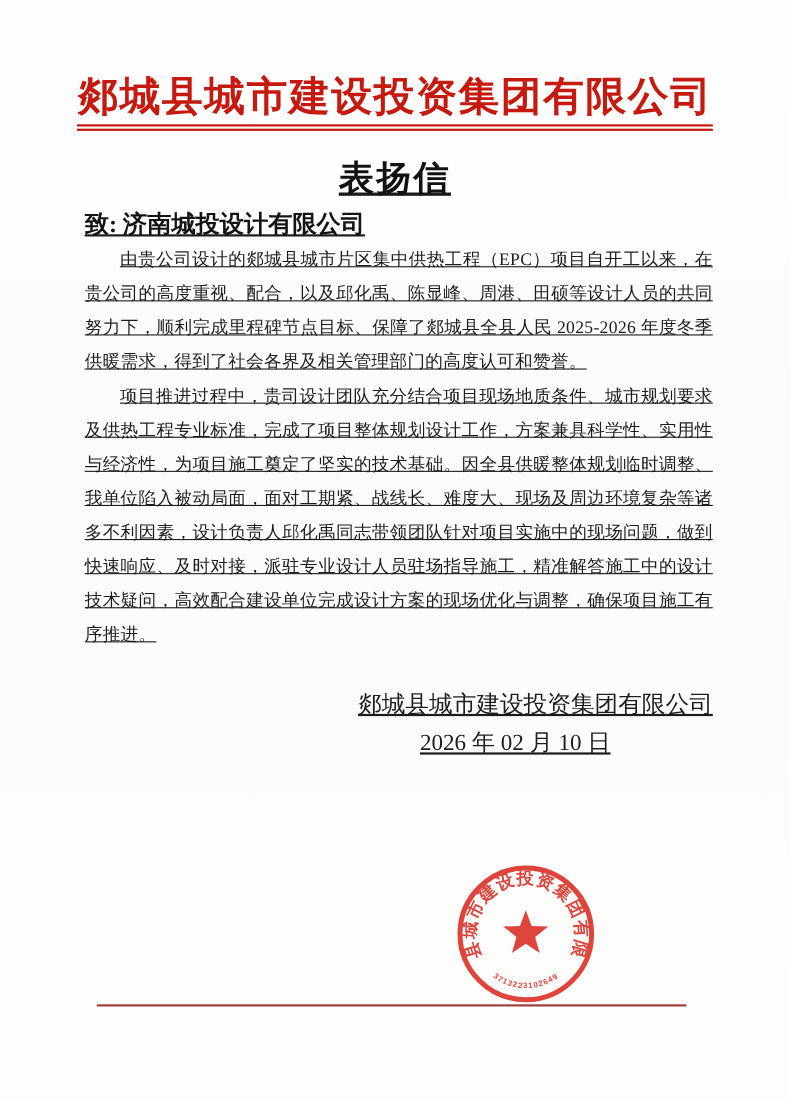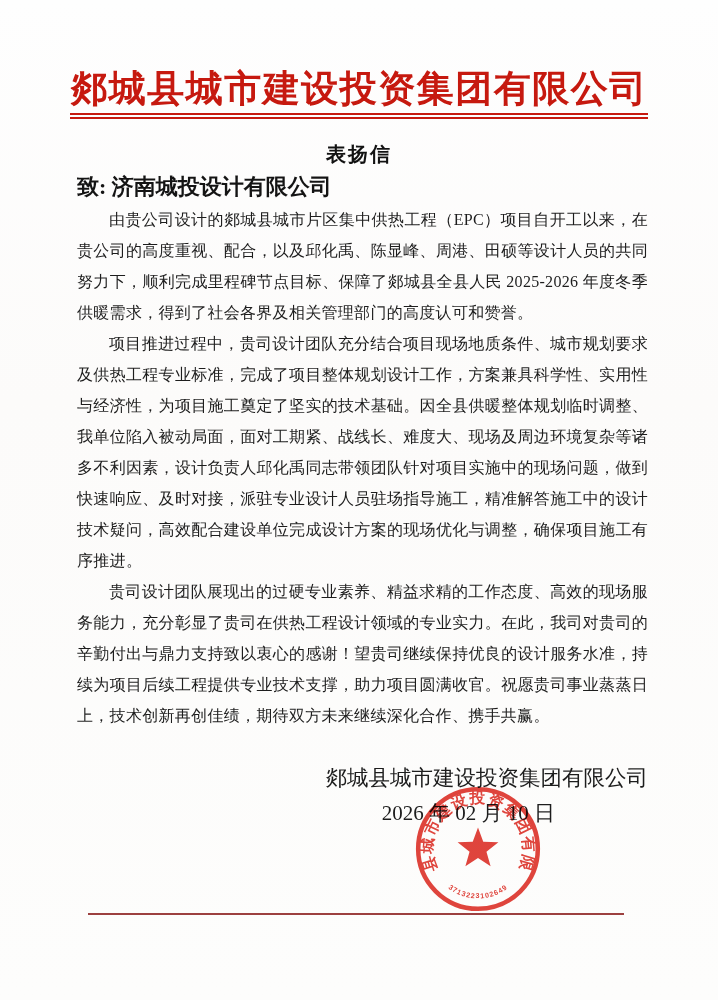--- a/index.html
+++ b/index.html
@@ -9,40 +9,41 @@
   }
   .page {
     position: relative;
     width: 718px;
     height: 1000px;
     margin: 0 auto;
     background: linear-gradient(180deg, #fefefe 0%, #fcfbfa 40%, #fdfdfc 100%);
     font-family: "Liberation Serif", "DejaVu Serif", serif;
     color: #1c1c1c;
     overflow: hidden;
+    text-decoration: underline;
   }
   .letterhead-wrap {
     text-align: center;
     padding-top: 68px;
     margin: 0;
   }
   .letterhead {
     display: inline-block;
     font-size: 37px;
     font-weight: bold;
     letter-spacing: 1.5px;
     color: #c6190f;
     border-bottom: 6px double #c6190f;
     padding-bottom: 2px;
     line-height: 1.15;
   }
   .letter-title {
     margin: 22px 0 4px 0;
     text-align: center;
-    font-size: 20px;
+    font-size: 32px;
     font-weight: bold;
     color: #121212;
     letter-spacing: 2px;
   }
   .content {
     padding: 0 70px 0 77px;
   }
   .recipient {
     font-size: 22px;
     font-weight: bold;
@@ -103,21 +104,20 @@
 
   <h1 class="letter-title">表扬信</h1>
 
   <div class="content">
     <div class="recipient">致: 济南城投设计有限公司</div>
 
     <p class="para">由贵公司设计的郯城县城市片区集中供热工程（EPC）项目自开工以来，在贵公司的高度重视、配合，以及邱化禹、陈显峰、周港、田硕等设计人员的共同努力下，顺利完成里程碑节点目标、保障了郯城县全县人民 2025-2026 年度冬季供暖需求，得到了社会各界及相关管理部门的高度认可和赞誉。</p>
 
     <p class="para">项目推进过程中，贵司设计团队充分结合项目现场地质条件、城市规划要求及供热工程专业标准，完成了项目整体规划设计工作，方案兼具科学性、实用性与经济性，为项目施工奠定了坚实的技术基础。因全县供暖整体规划临时调整、我单位陷入被动局面，面对工期紧、战线长、难度大、现场及周边环境复杂等诸多不利因素，设计负责人邱化禹同志带领团队针对项目实施中的现场问题，做到快速响应、及时对接，派驻专业设计人员驻场指导施工，精准解答施工中的设计技术疑问，高效配合建设单位完成设计方案的现场优化与调整，确保项目施工有序推进。</p>
 
-    <p class="para">贵司设计团队展现出的过硬专业素养、精益求精的工作态度、高效的现场服务能力，充分彰显了贵司在供热工程设计领域的专业实力。在此，我司对贵司的辛勤付出与鼎力支持致以衷心的感谢！望贵司继续保持优良的设计服务水准，持续为项目后续工程提供专业技术支撑，助力项目圆满收官。祝愿贵司事业蒸蒸日上，技术创新再创佳绩，期待双方未来继续深化合作、携手共赢。</p>
 
     <div class="signature">郯城县城市建设投资集团有限公司</div>
 
     <div class="date">2026 年 02 月 10 日</div>
   </div>
 
   <div class="seal">
     <svg viewBox="0 0 200 200" width="130" height="130">
       <defs>
         <path id="sealArc" d="M 39.4,135 A 70,70 0 1 1 160.6,135" fill="none"></path>

